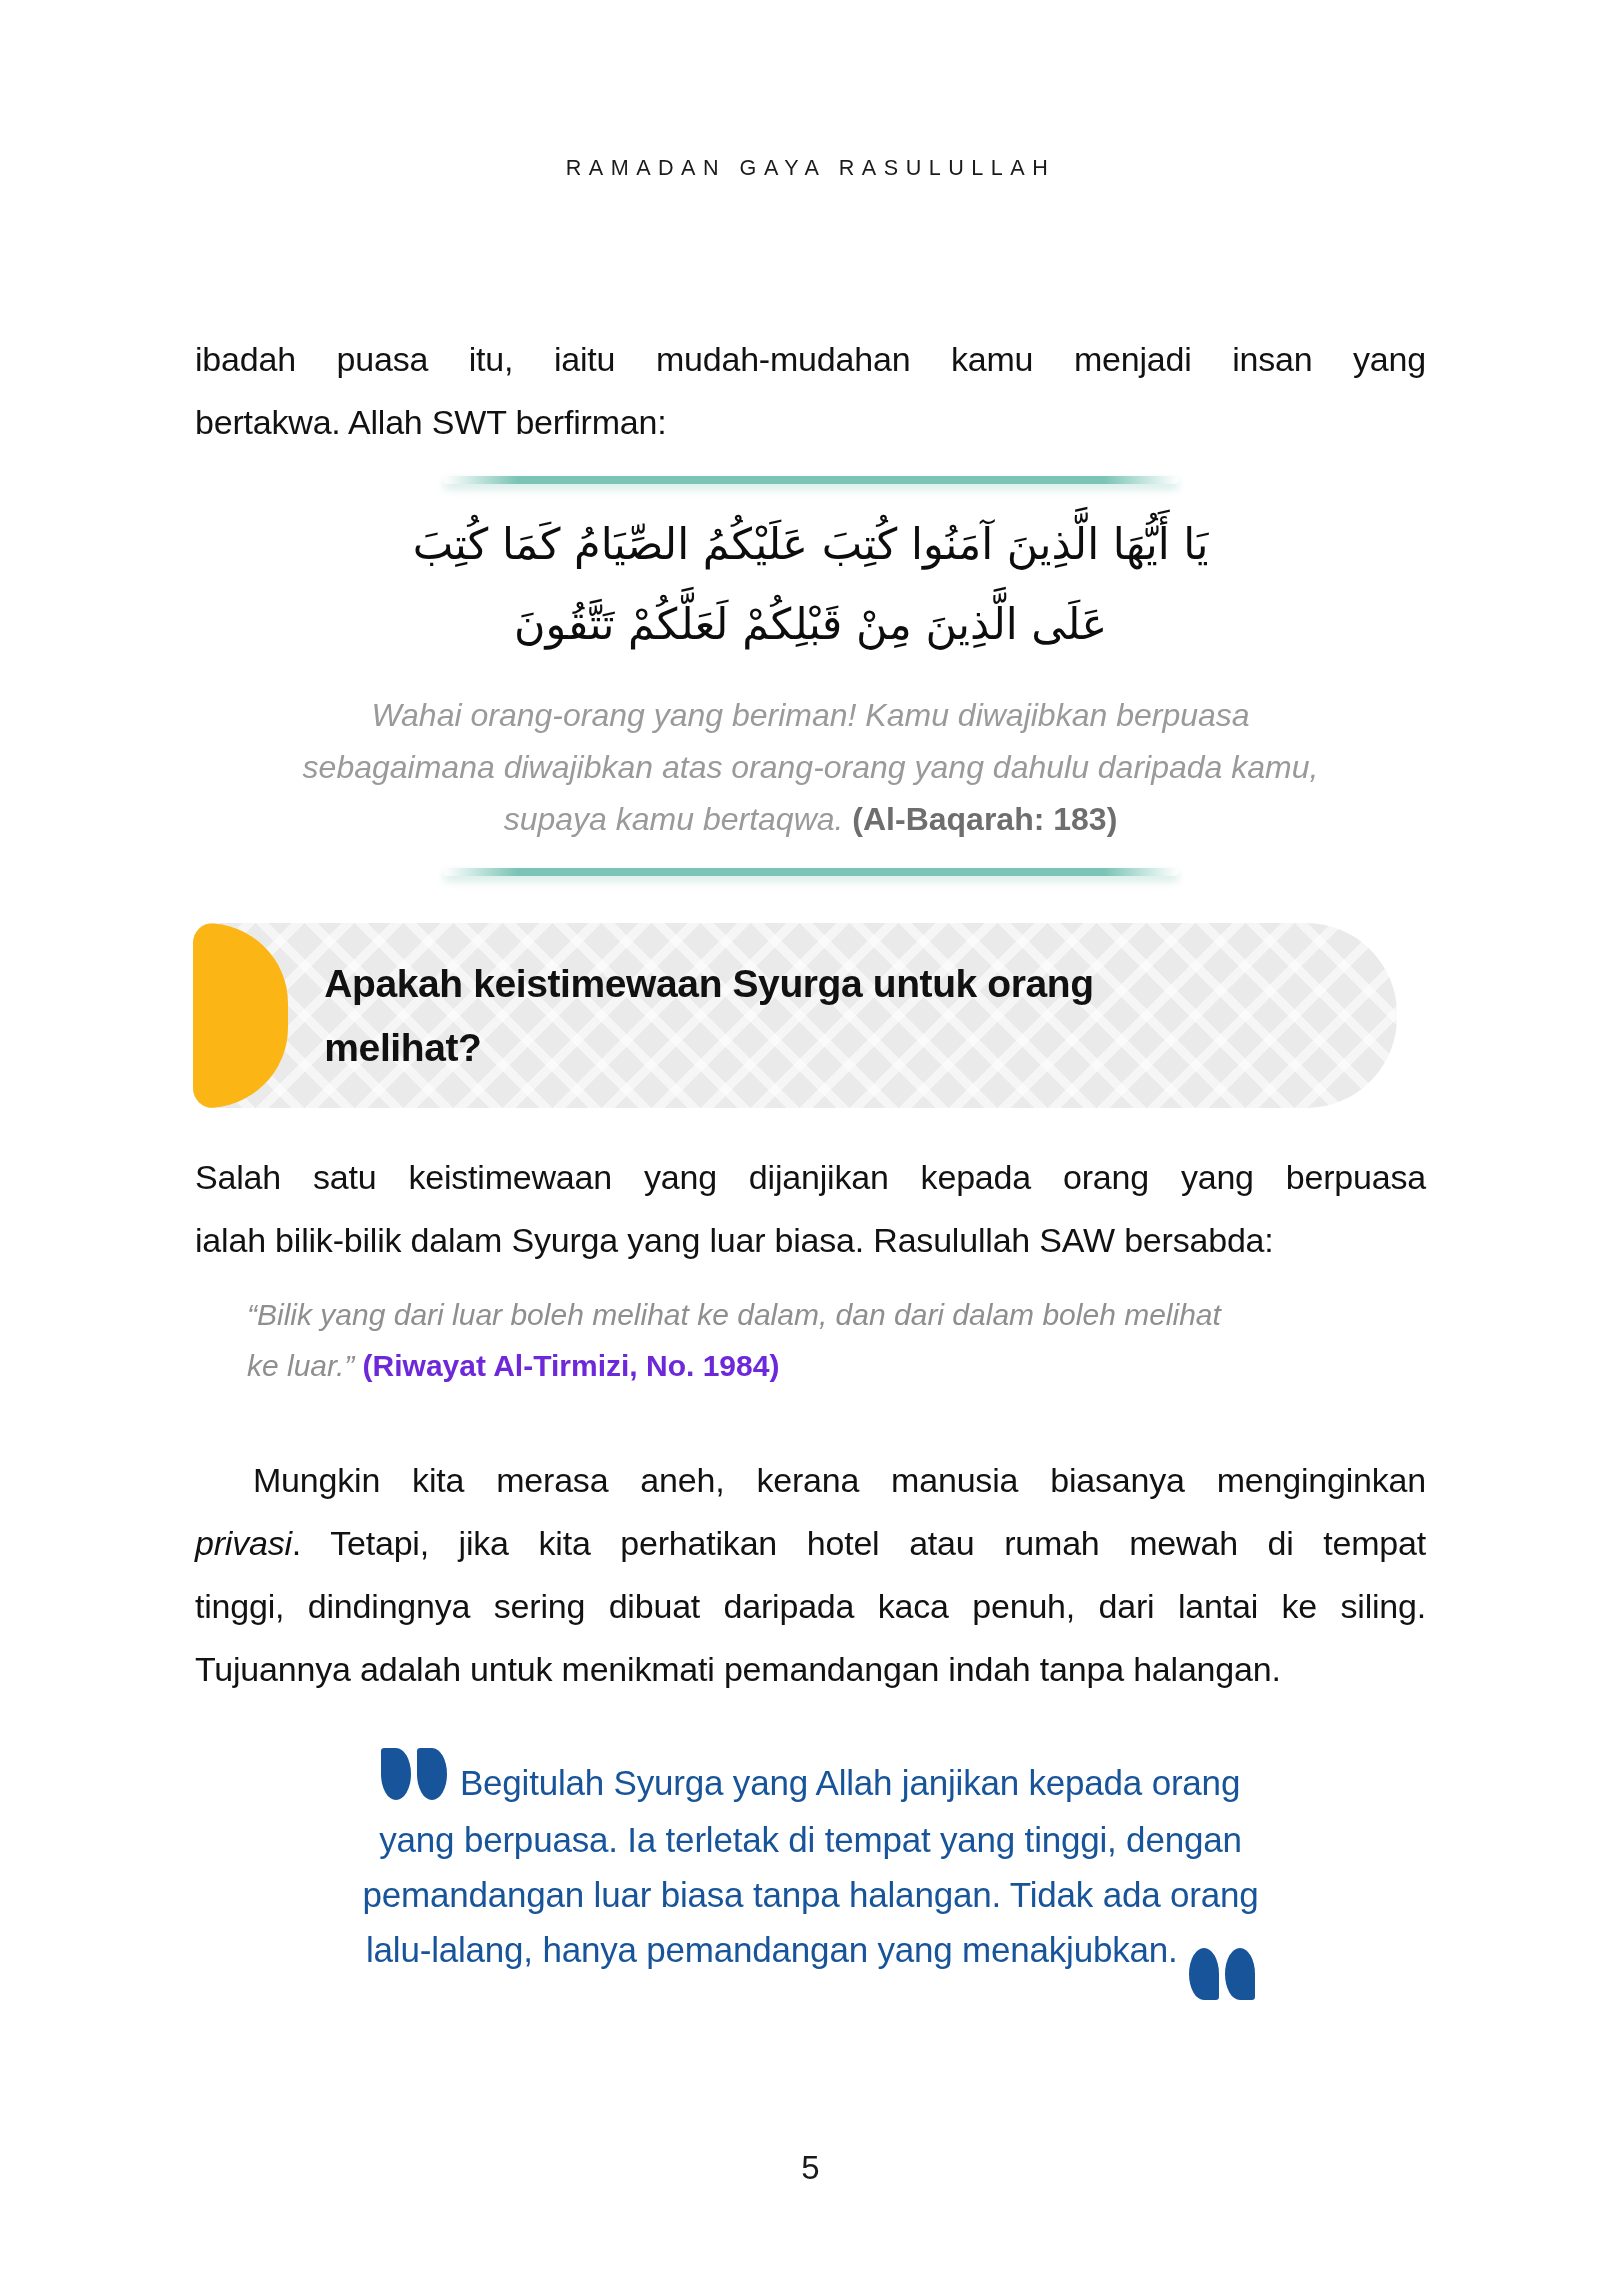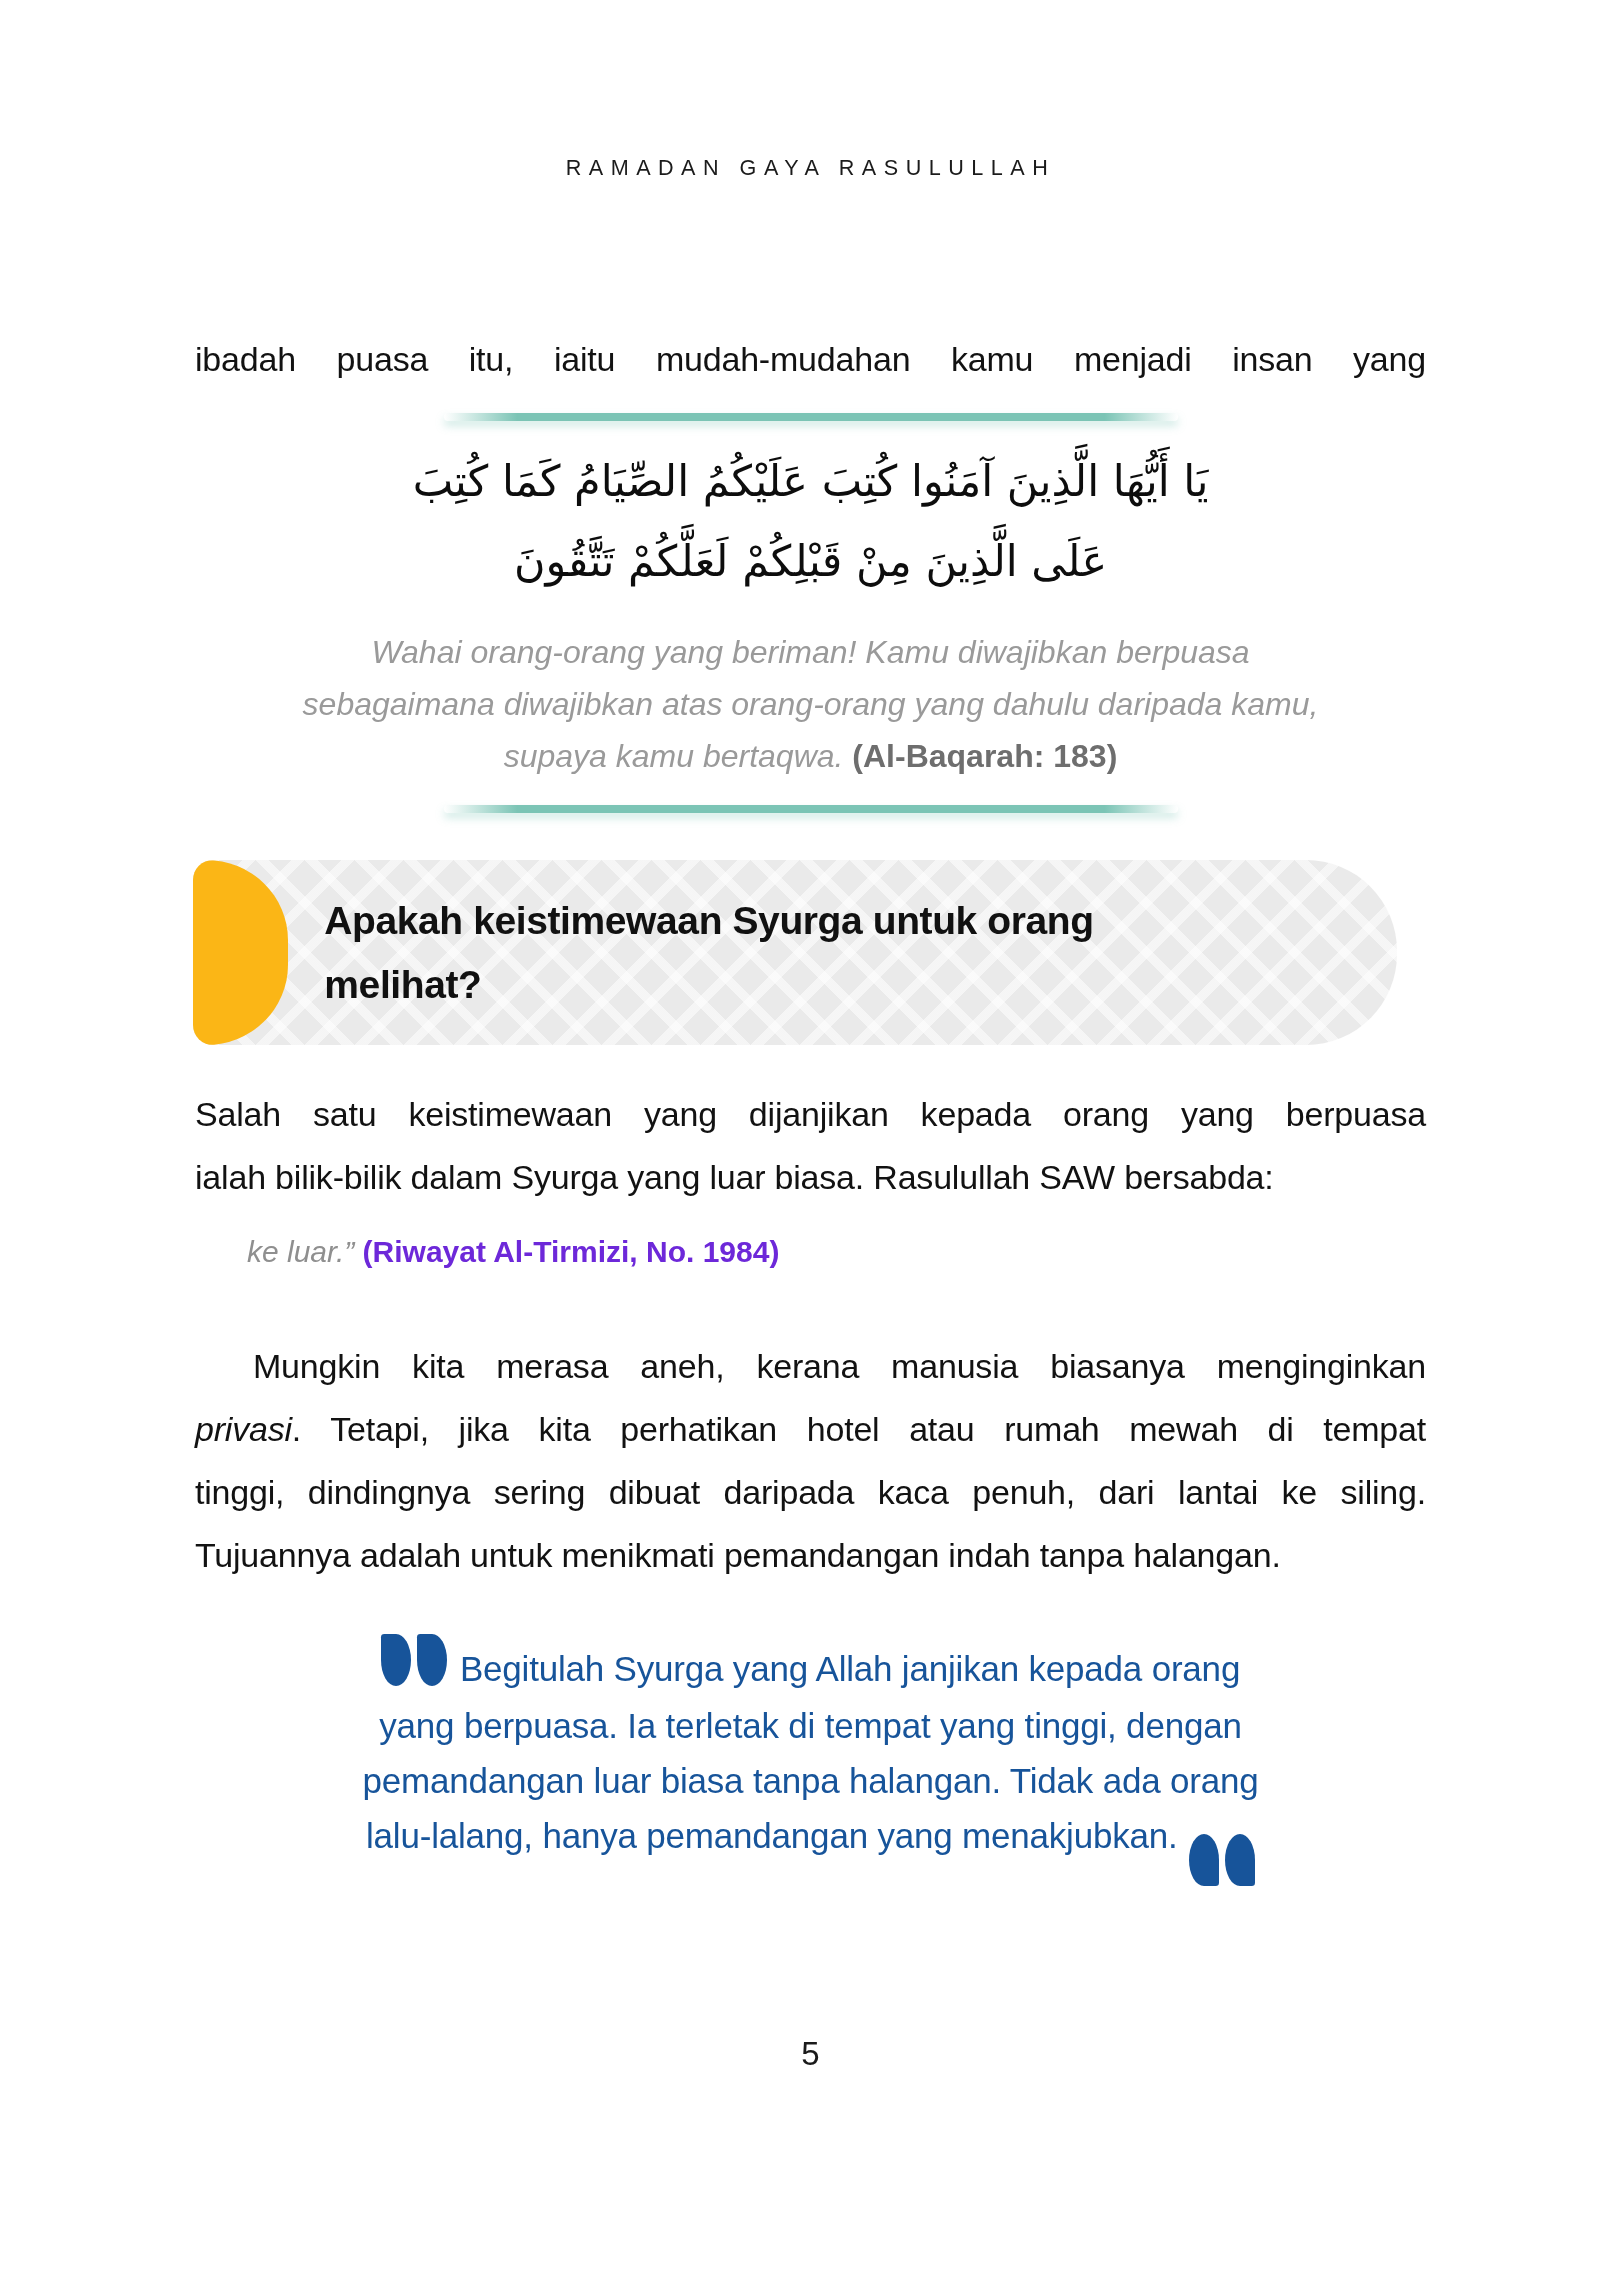--- a/index.html
+++ b/index.html
@@ -193,20 +193,21 @@
 </style>
 </head>
 <body>
 
 <div class="page">
 
   <div class="running-head">RAMADAN GAYA RASULULLAH</div>
 
   <div class="para intro">
     <span class="line jline">ibadah puasa itu, iaitu mudah-mudahan kamu menjadi insan yang</span>
+    <span class="line">bertakwa. Allah SWT berfirman:</span>
   </div>
 
   <div class="divider divider-top"></div>
 
   <div class="arabic">
     <span class="aline">يَا أَيُّهَا الَّذِينَ آمَنُوا كُتِبَ عَلَيْكُمُ الصِّيَامُ كَمَا كُتِبَ</span>
     <span class="aline">عَلَى الَّذِينَ مِنْ قَبْلِكُمْ لَعَلَّكُمْ تَتَّقُونَ</span>
   </div>
 
   <div class="translation">
@@ -224,20 +225,21 @@
       <span class="hline">melihat?</span>
     </div>
   </div>
 
   <div class="para para1">
     <span class="line jline">Salah satu keistimewaan yang dijanjikan kepada orang yang berpuasa</span>
     <span class="line">ialah bilik-bilik dalam Syurga yang luar biasa. Rasulullah SAW bersabda:</span>
   </div>
 
   <div class="hadith">
+    <span class="qline">“Bilik yang dari luar boleh melihat ke dalam, dan dari dalam boleh melihat</span>
     <span class="qline"><span>ke luar.” </span><span class="hadith-ref">(Riwayat Al-Tirmizi, No. 1984)</span></span>
   </div>
 
   <div class="para para2">
     <span class="line jline indent-first">Mungkin kita merasa aneh, kerana manusia biasanya menginginkan</span>
     <span class="line jline"><span class="inline-italic">privasi</span><span>. Tetapi, jika kita perhatikan hotel atau rumah mewah di tempat</span></span>
     <span class="line jline">tinggi, dindingnya sering dibuat daripada kaca penuh, dari lantai ke siling.</span>
     <span class="line">Tujuannya adalah untuk menikmati pemandangan indah tanpa halangan.</span>
   </div>
 

